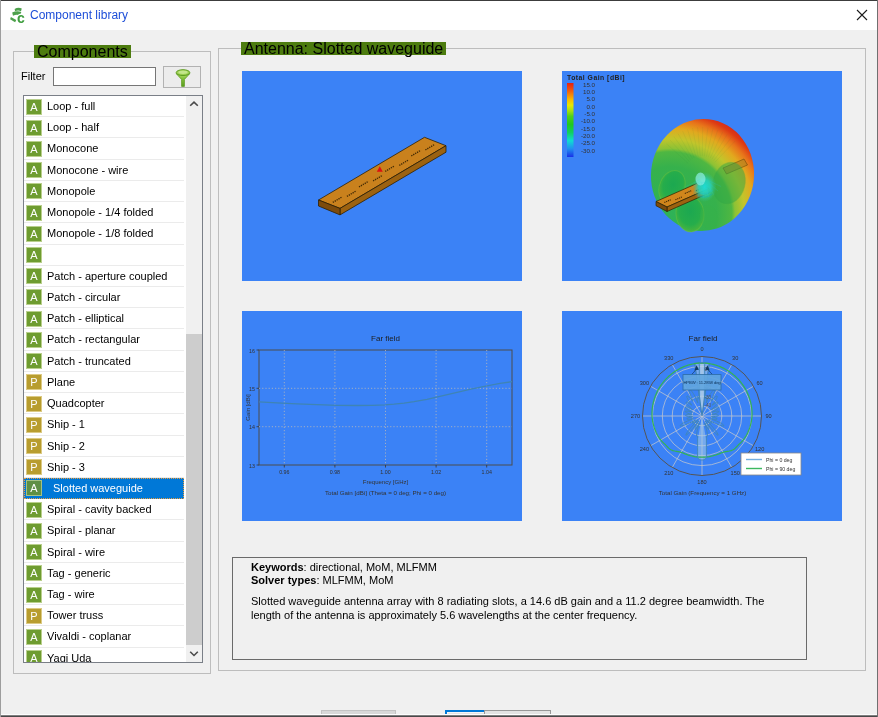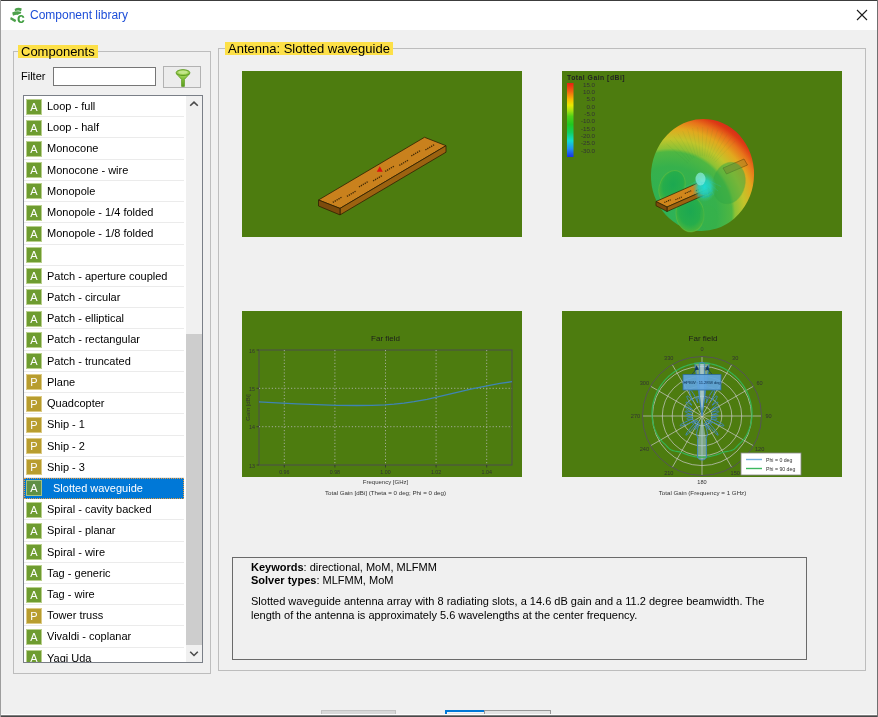--- a/index.html
+++ b/index.html
@@ -6,21 +6,21 @@
 #win { position:absolute; left:0; top:0; width:878px; height:717px; background:#f0f0f0; }
 #topline { position:absolute; left:0; top:0; width:878px; height:1px; background:#3c3c3c; z-index:60; }
 #leftline { position:absolute; left:0; top:0; width:1px; height:717px; background:#9d9d9d; z-index:60; }
 #rightline { position:absolute; left:877px; top:0; width:1px; height:717px; background:#707070; z-index:60; }
 #botedge { position:absolute; left:0; top:714px; width:878px; height:3px;
   background:linear-gradient(#fdfdfd 0 1px, #9a9a9a 1px, #2e2e2e 100%); z-index:50; }
 #titlebar { position:absolute; left:0; top:0; width:878px; height:30px; background:#fff; }
 #title { position:absolute; left:30px; top:1px; line-height:29px; font-size:12px; color:#1d4ed8; }
 #closex { position:absolute; left:855px; top:5px; }
 .group { position:absolute; border:1px solid #bdbdbd; }
-.glabel { position:absolute; top:-7px; background:#fde047; padding:0 3px; font-size:13px; color:#000; line-height:13px; white-space:nowrap; }
+.glabel { position:absolute; top:-7px; background:#4d7c0f; padding:0 3px; font-size:16px; color:#000; line-height:13px; white-space:nowrap;margin-left:16px; }
 #gComp { left:13px; top:51px; width:198px; height:623px; }
 #gComp .glabel { left:4px; }
 #gAnt { left:218px; top:48px; width:648px; height:623px; }
 #gAnt .glabel { left:6px; }
 #gDesc { left:225px; top:548px; width:634px; height:118px; }
 #gDesc .glabel { left:6px; }
 #flt { position:absolute; left:21px; top:70px; font-size:11px; color:#000; }
 #fin { position:absolute; left:53px; top:67px; width:103px; height:19px; background:#fff; border:1px solid #767676; }
 #fbtn { position:absolute; left:163px; top:66px; width:38px; height:22px; background:#ececec; border:1px solid #b2b2b2; }
 #fbtn svg { position:absolute; left:9.5px; top:1px; }
@@ -30,21 +30,21 @@
 .ic.a { background:#6e9c30; border:1px solid #b9cf8c; }
 .ic.p { background:#b89d2f; border:1px solid #dcca84; }
 .row .lbl { position:absolute; left:23px; top:0; line-height:20.5px; font-size:11px; color:#000; white-space:nowrap; }
 .row.sel { background:#0078d7; border-bottom:1px solid #0078d7; outline:1px dotted #eb9f3f; outline-offset:-1px; }
 .row.sel .lbl { color:#fff;margin-left:6px; }
 .row.sel .ic.a { background:#5f8f45; border-color:#a3c184; }
 #sb { position:absolute; right:0; top:0; width:16px; height:566px; background:#f0f0f0; }
 #sbthumb { position:absolute; left:0; top:238px; width:16px; height:313px; background:#cdcdcd; }
 .sbarr { position:absolute; left:0; width:16px; height:17px; background:#f0f0f0; }
 #descin { position:absolute; left:232px; top:557px; width:575px; height:103px; border:1px solid #6a6a6a; padding:3px 18px; font-size:11px; line-height:13.4px; color:#000; }
-.panel { position:absolute; width:280px; height:166px; background:#4d7c0f; }
+.panel { position:absolute; width:280px; height:210px; background:#3b82f6; }
 #p1 { left:242px; top:71px; }  #p2 { left:562px; top:71px; }
 #p3 { left:242px; top:311px; } #p4 { left:562px; top:311px; }
 .btn { position:absolute; top:710px; height:23px; font-size:12px; text-align:center; letter-spacing:.2px; }
 #bBack { left:321px; width:75px; background:#d8d8d8; border:1px solid #c3c3c3; color:#9c9c9c; line-height:21px; }
 #bNext { left:405px; width:70px; background:#e4e4e4; border:2px solid #0078d7; color:#000; line-height:19px; box-shadow:inset 0 0 0 1px #f4f4f4;margin-left:40px; }
 #bCancel { left:484px; width:67px; background:#e3e3e3; border:1px solid #989898; color:#000; line-height:21px; }
 text { font-family:"Liberation Sans",sans-serif; }
 </style></head><body>
 <div id="win">
 <div id="topline"></div>

